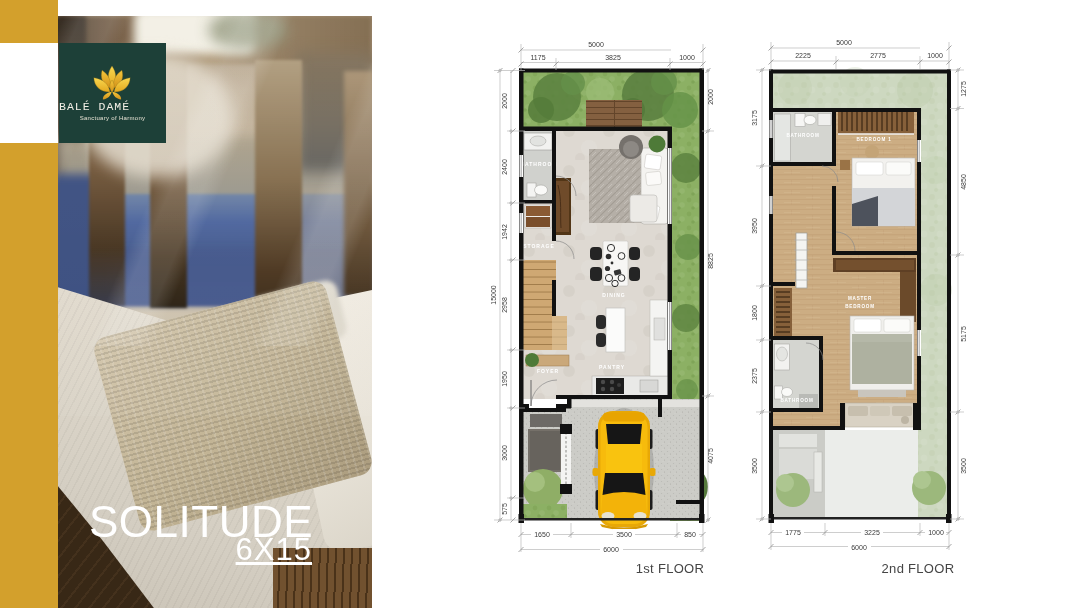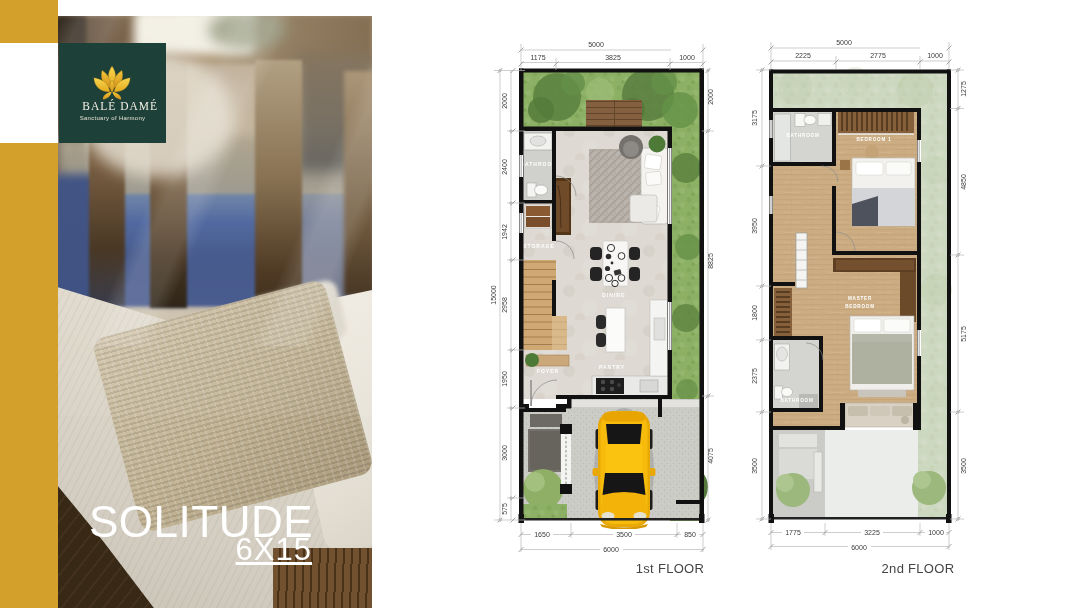--- a/index.html
+++ b/index.html
@@ -92,21 +92,21 @@
       <path d="M23 0 C17.5 8 16.5 17 23 26 C29.5 17 28.5 8 23 0 Z" fill="url(#gold1)" stroke="#8a6a14" stroke-width=".4"></path>
       <path d="M11 5 C8.5 14 11 22 21 27 C22.5 18 18.5 10 11 5 Z" fill="url(#gold2)" stroke="#8a6a14" stroke-width=".4"></path>
       <path d="M35 5 C37.5 14 35 22 25 27 C23.5 18 27.5 10 35 5 Z" fill="url(#gold2)" stroke="#8a6a14" stroke-width=".4"></path>
       <path d="M1 14 C1.5 24 8 31 20.5 31.5 C19.5 22 12 15.5 1 14 Z" fill="url(#gold1)" stroke="#8a6a14" stroke-width=".4"></path>
       <path d="M45 14 C44.5 24 38 31 25.5 31.5 C26.5 22 34 15.5 45 14 Z" fill="url(#gold1)" stroke="#8a6a14" stroke-width=".4"></path>
       <path d="M23 17 C19.5 21.5 19.5 27.5 23 32 C26.5 27.5 26.5 21.5 23 17 Z" fill="url(#gold2)" stroke="#8a6a14" stroke-width=".4"></path>
       <path d="M22.5 31 C15 32.5 11.5 36.5 12 40.5 C18 39.5 21.5 36 22.5 31 Z" fill="url(#gold2)"></path>
       <path d="M23.5 31 C31 32.5 34.5 36.5 34 40.5 C28 39.5 24.5 36 23.5 31 Z" fill="url(#gold2)"></path>
     </svg>
 
-    <div class="abs" style="left:0;top:57px;width:99px;text-align:right;color:#f3efe6;font-family:Liberation Serif, serif;font-size:11.5px;letter-spacing:1px;">BALÉ DAMÉ</div>
+    <div class="abs" style="left:0;top:57px;width:99px;text-align:left;color:#f3efe6;font-family:Liberation Mono, monospace;font-size:11.5px;letter-spacing:1px;">BALÉ DAMÉ</div>
 
     <div class="abs" style="left:0;top:72px;width:107px;text-align:center;color:#e8e3d5;font-size:6px;letter-spacing:.3px;">Sanctuary of Harmony</div>
   </div>
 
   <svg class="abs" id="plans" style="left:0;top:0;" width="1080" height="608" viewBox="0 0 1080 608">
     <defs>
       <pattern id="gravel" width="6" height="6" patternUnits="userSpaceOnUse">
         <rect width="6" height="6" fill="#ccccc7"></rect>
         <circle cx="1.5" cy="1.5" r="0.6" fill="#bab9b4"></circle>
         <circle cx="4.5" cy="4" r="0.5" fill="#aaa9a4"></circle>

